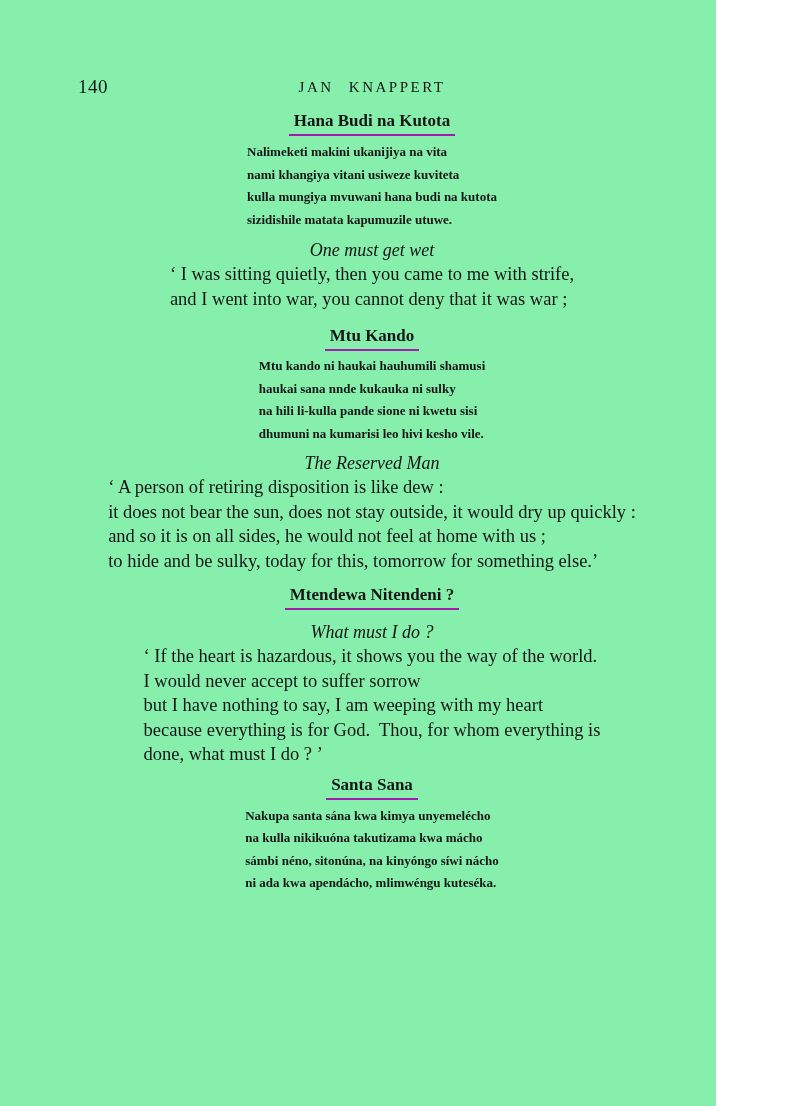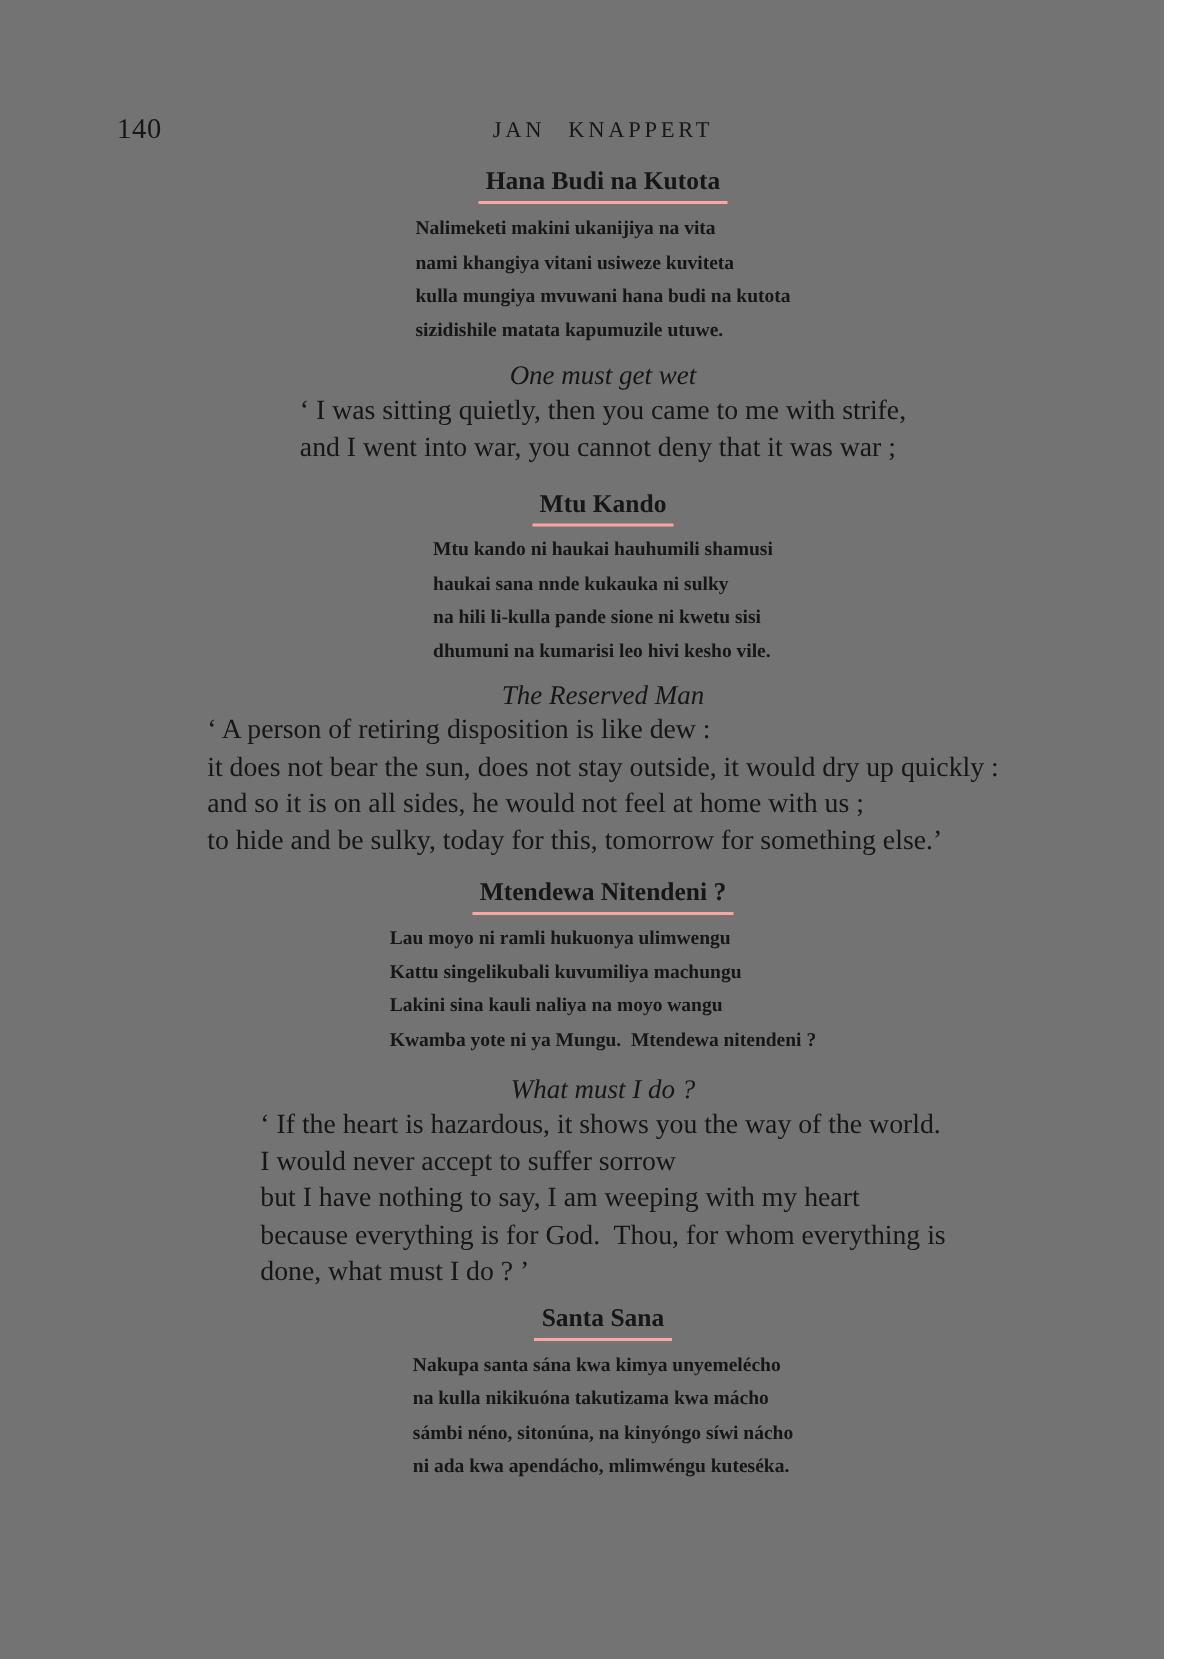--- a/index.html
+++ b/index.html
@@ -2,23 +2,23 @@
 <html><head>
 <meta charset="utf-8">
 <style>
   html, body {
     margin: 0;
     padding: 0;
     background: #ffffff;
   }
   .page {
     position: relative;
-    width: 776px;
+    width: 716px;
     height: 1106px;
-    background: #737373;
+    background: #86efac;
     color: #161616;
     font-family: "Liberation Serif", "DejaVu Serif", serif;
     box-sizing: border-box;
     padding-top: 78px;
     padding-left: 28px;
     overflow: hidden;
   }
   .page-header {
     position: relative;
     height: 18px;
@@ -42,21 +42,21 @@
     text-align: center;
     font-weight: normal;
   }
   .poem .sec-title {
     font-weight: bold;
     font-size: 17px;
     line-height: 20px;
   }
   .poem .underlined {
     display: inline-block;
-    border-bottom: 2px solid #fca5a5;
+    border-bottom: 2px solid #a21caf;
     padding: 0 5px 3px 5px;
   }
   .trans .sec-title {
     font-style: italic;
     font-size: 18px;
     line-height: 24px;
   }
   .lines {
     width: fit-content;
     margin: 0 auto;
@@ -130,26 +130,20 @@
     <div class="lines">
       <div class="line">‘ A person of retiring disposition is like dew :</div>
       <div class="line">it does not bear the sun, does not stay outside, it would dry up quickly :</div>
       <div class="line">and so it is on all sides, he would not feel at home with us ;</div>
       <div class="line">to hide and be sulky, today for this, tomorrow for something else.’</div>
     </div>
   </section>
 
   <section id="section-4" class="poem">
     <h2 class="sec-title"><span class="underlined">Mtendewa Nitendeni ?</span></h2>
-    <div class="lines">
-      <div class="line">Lau moyo ni ramli hukuonya ulimwengu</div>
-      <div class="line">Kattu singelikubali kuvumiliya machungu</div>
-      <div class="line">Lakini sina kauli naliya na moyo wangu</div>
-      <div class="line">Kwamba yote ni ya Mungu.  Mtendewa nitendeni ?</div>
-    </div>
   </section>
 
   <section id="section-5" class="trans">
     <h2 class="sec-title">What must I do ?</h2>
     <div class="lines">
       <div class="line">‘ If the heart is hazardous, it shows you the way of the world.</div>
       <div class="line">I would never accept to suffer sorrow</div>
       <div class="line">but I have nothing to say, I am weeping with my heart</div>
       <div class="line">because everything is for God.  Thou, for whom everything is</div>
       <div class="line">done, what must I do ? ’</div>

